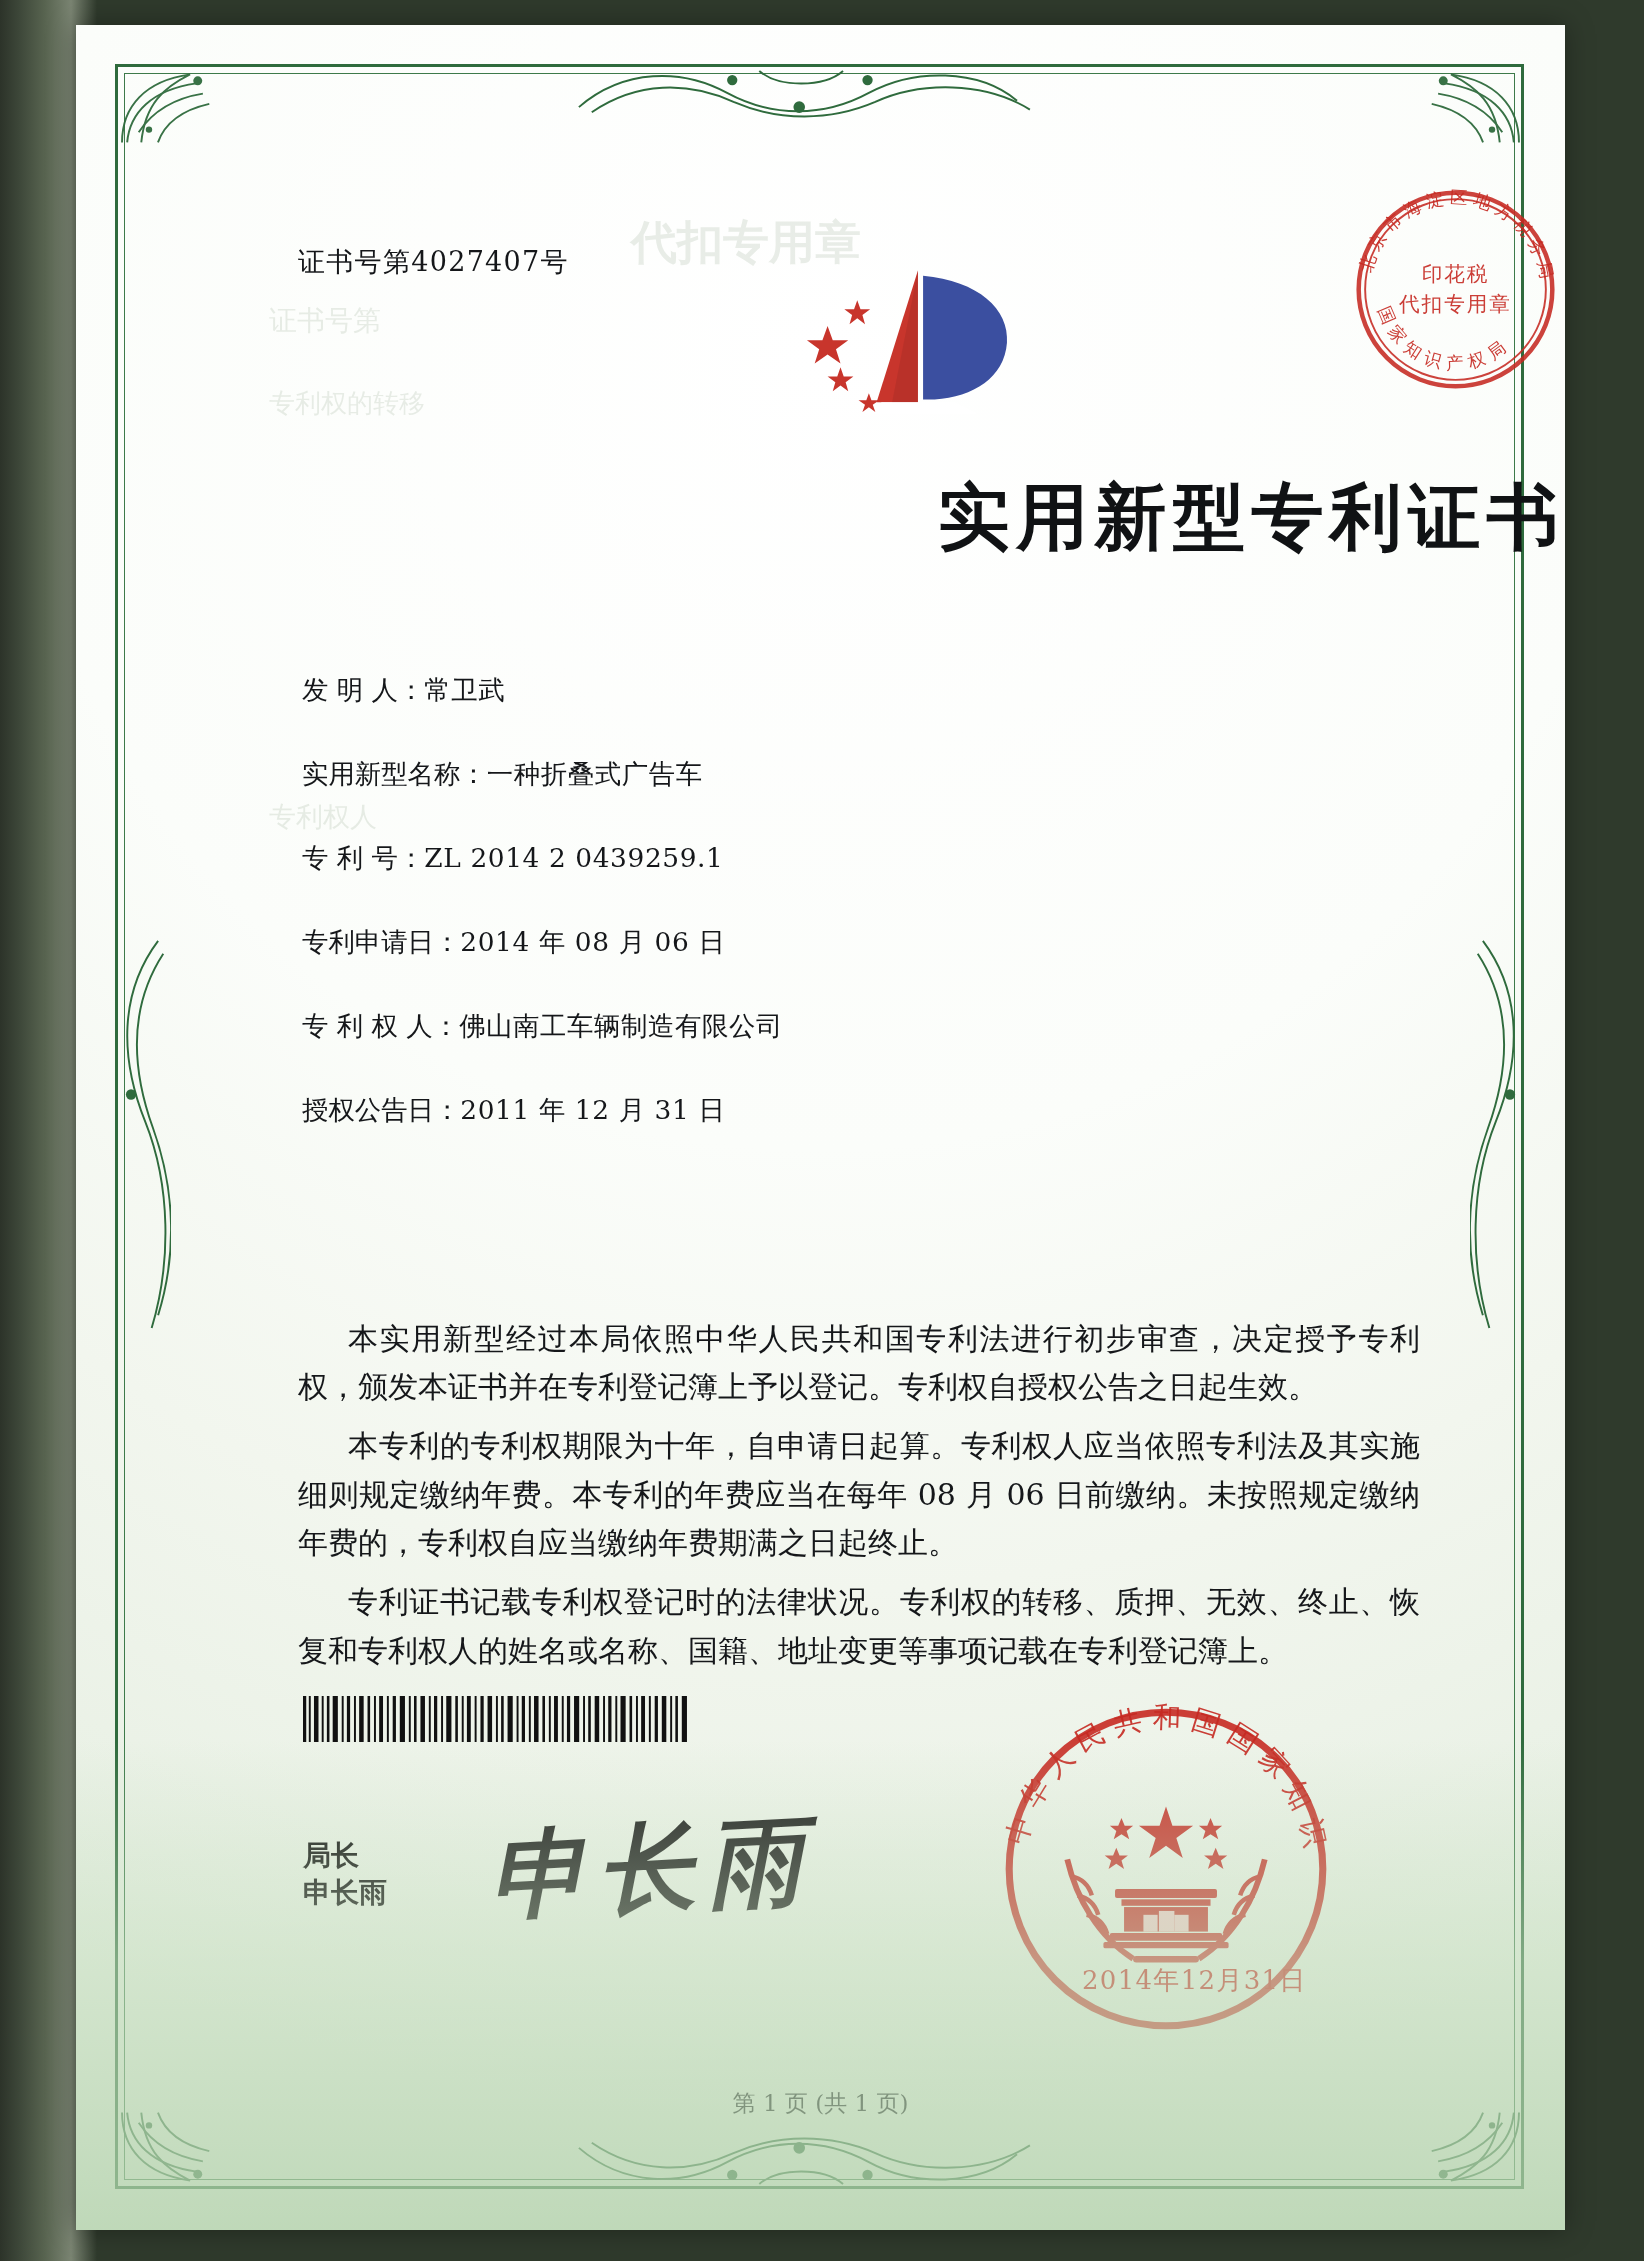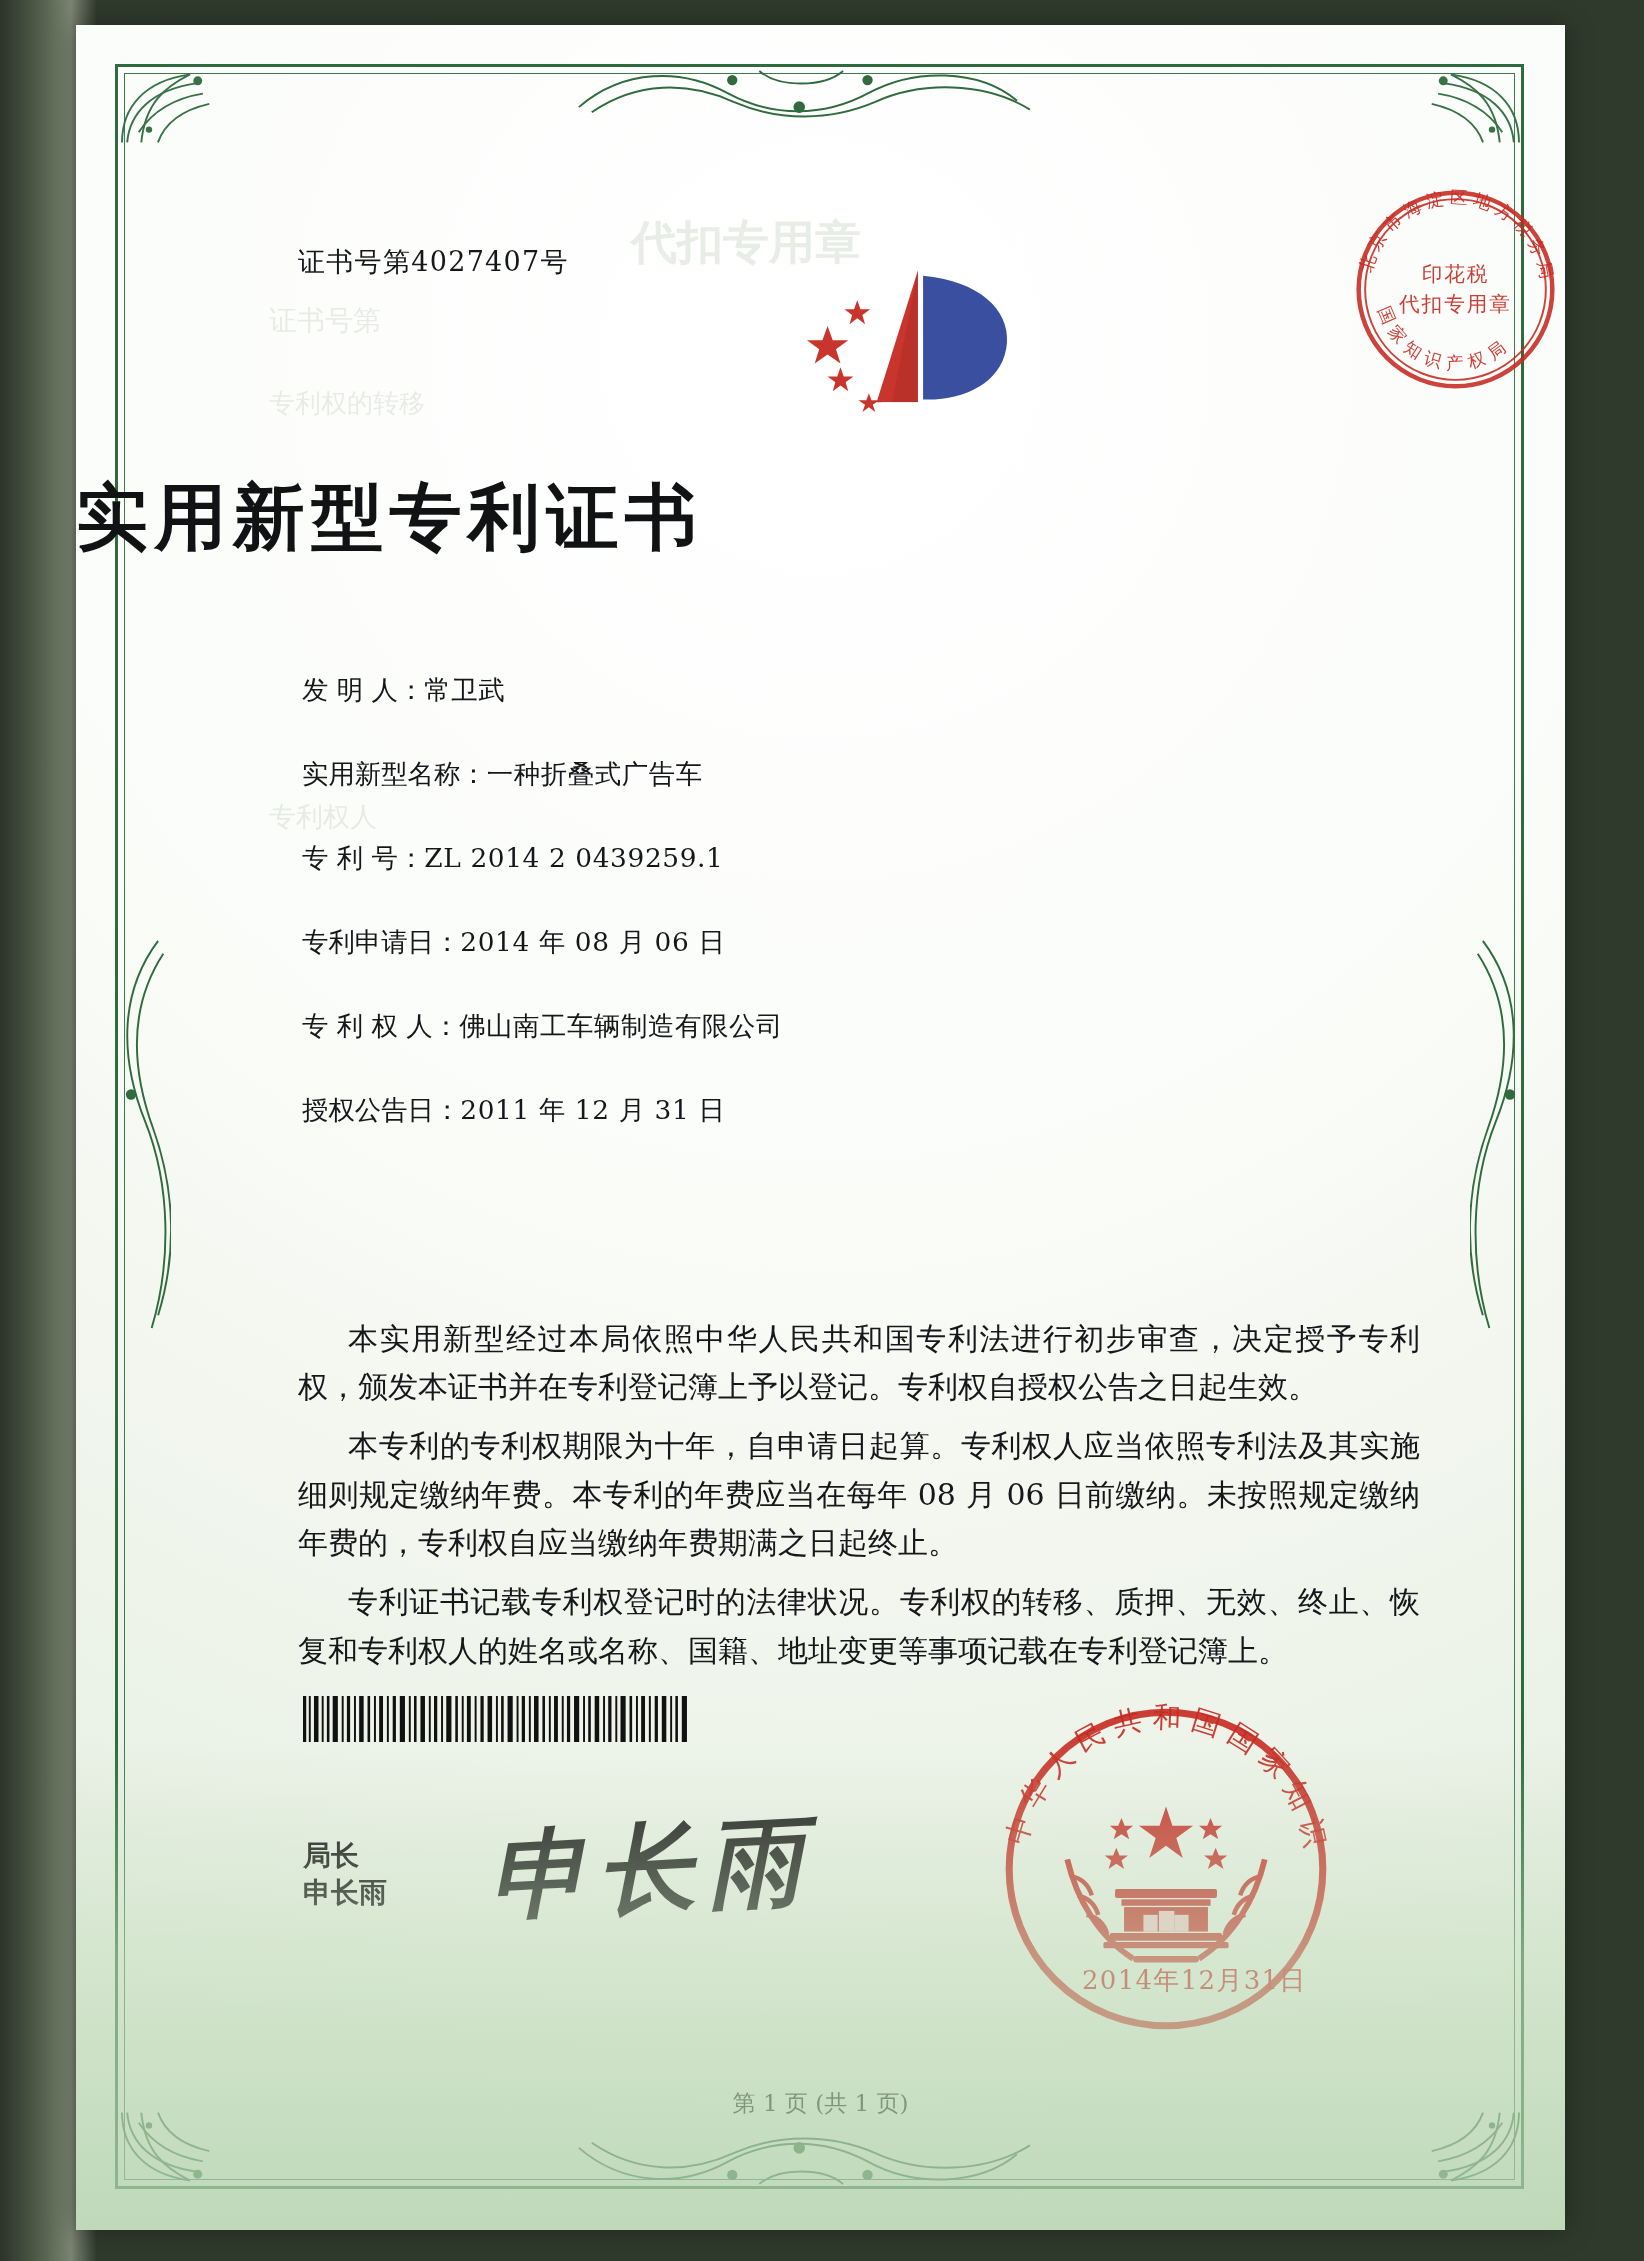--- a/index.html
+++ b/index.html
@@ -94,21 +94,21 @@
     width: 271px; height: 168px;
   }
   #tax-seal {
     position: absolute;
     left: 1273px; top: 158px;
     width: 213px; height: 213px;
   }
   #title {
     position: absolute;
     left: 0; right: 0; top: 445px;
-    text-align: left;
+    text-align: right;
     font-size: 72px;
     font-weight: bold;
     letter-spacing: 6.4px;
     color: #101214;
     font-family: "DejaVu Serif", serif;
   }
 
   
   #fields {
     position: absolute;

